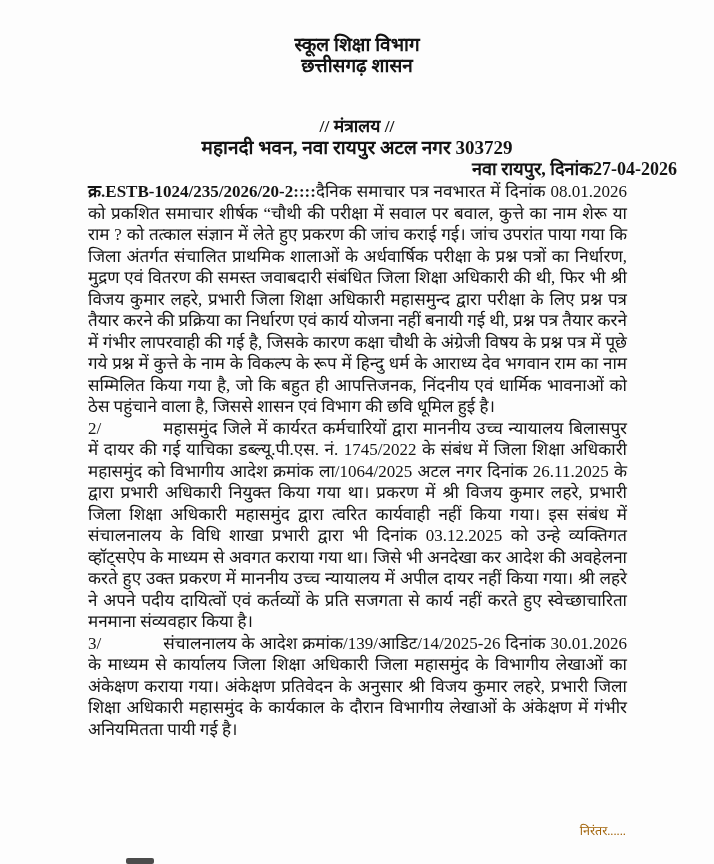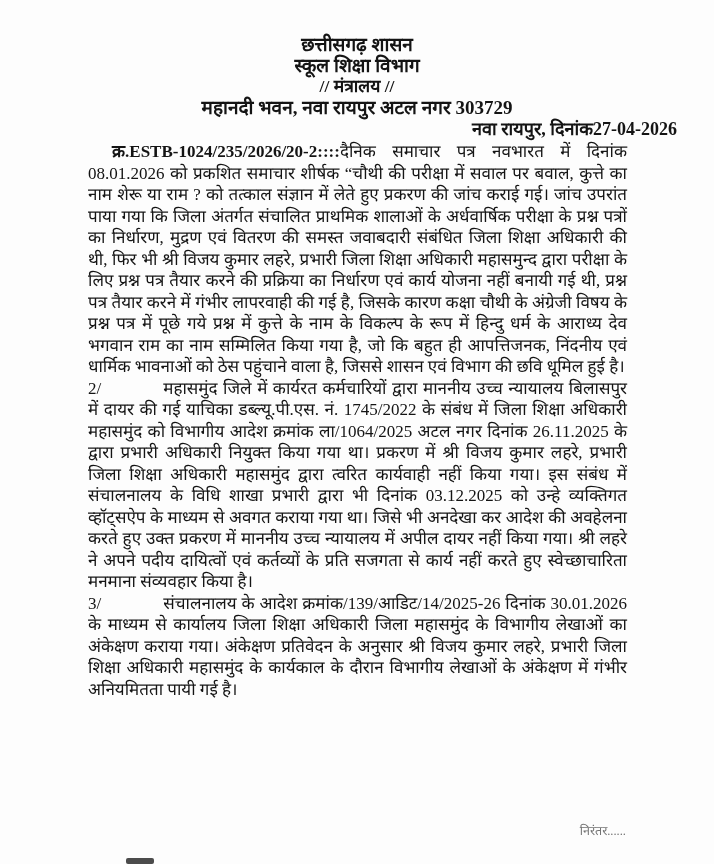--- a/index.html
+++ b/index.html
@@ -16,68 +16,68 @@
     background: #fdfdfd;
     overflow: hidden;
   }
   .doc-header {
     padding-top: 34px;
     text-align: center;
     font-weight: bold;
     line-height: 21px;
   }
   .doc-header .h-line { font-size: 19px; }
-  .doc-header .h-line-small { font-size: 17.5px; }
+  .doc-header .h-line-small { font-size: 17.5px; margin-top: 40px; }
   .dateline {
     text-align: right;
     padding-right: 37px;
     font-weight: bold;
     font-size: 18px;
     line-height: 22px;
     margin-top: 0px;
   }
   .doc-body {
     margin: 1px 87px 0 88px;
     font-size: 17px;
     line-height: 21.5px;
     text-align: justify;
     text-justify: inter-word;
   }
   .doc-body p { margin: 0; }
-  .ref-number { font-weight: bold; margin-left: 24px; }
+  .ref-number { font-weight: bold; }
   .para-num { display: inline; }
   .tab-wide  { display: inline-block; width: 62px; }
   .tab-narrow{ display: inline-block; width: 22px; }
   .continuation-note {
     position: absolute;
     top: 822px;
     right: 88px;
     font-size: 12.5px;
-    color: #737373;
+    color: #a16207;
   }
   .scan-smudge {
     position: absolute;
     left: 126px;
     top: 858px;
     width: 28px;
     height: 6px;
     background: #2e2e2e;
     border-radius: 2px;
     filter: blur(0.6px);
     opacity: 0.85;
   }
 </style>
 </head>
 <body>
 
 <div class="page">
 
   <div class="doc-header">
+    <div class="h-line">स्कूल शिक्षा विभाग</div>
     <div class="h-line">छत्तीसगढ़ शासन</div>
-    <div class="h-line">स्कूल शिक्षा विभाग</div>
     <div class="h-line-small">// मंत्रालय //</div>
     <div class="h-line">महानदी भवन, नवा रायपुर अटल नगर 303729</div>
   </div>
 
   <div class="dateline">नवा रायपुर, दिनांक27-04-2026</div>
 
   <div class="doc-body">
 
     <p><span class="ref-number">क्र.ESTB-1024/235/2026/20-2::::</span><span>दैनिक समाचार पत्र नवभारत में दिनांक 08.01.2026 को प्रकशित समाचार शीर्षक “चौथी की परीक्षा में सवाल पर बवाल, कुत्ते का नाम शेरू या राम ? को तत्काल संज्ञान में लेते हुए प्रकरण की जांच कराई गई। जांच उपरांत पाया गया कि जिला अंतर्गत संचालित प्राथमिक शालाओं के अर्धवार्षिक परीक्षा के प्रश्न पत्रों का निर्धारण, मुद्रण एवं वितरण की समस्त जवाबदारी संबंधित जिला शिक्षा अधिकारी की थी, फिर भी श्री विजय कुमार लहरे, प्रभारी जिला शिक्षा अधिकारी महासमुन्द द्वारा परीक्षा के लिए प्रश्न पत्र तैयार करने की प्रक्रिया का निर्धारण एवं कार्य योजना नहीं बनायी गई थी, प्रश्न पत्र तैयार करने में गंभीर लापरवाही की गई है, जिसके कारण कक्षा चौथी के अंग्रेजी विषय के प्रश्न पत्र में पूछे गये प्रश्न में कुत्ते के नाम के विकल्प के रूप में हिन्दु धर्म के आराध्य देव भगवान राम का नाम सम्मिलित किया गया है, जो कि बहुत ही आपत्तिजनक, निंदनीय एवं धार्मिक भावनाओं को ठेस पहुंचाने वाला है, जिससे शासन एवं विभाग की छवि धूमिल हुई है।</span></p>
 

